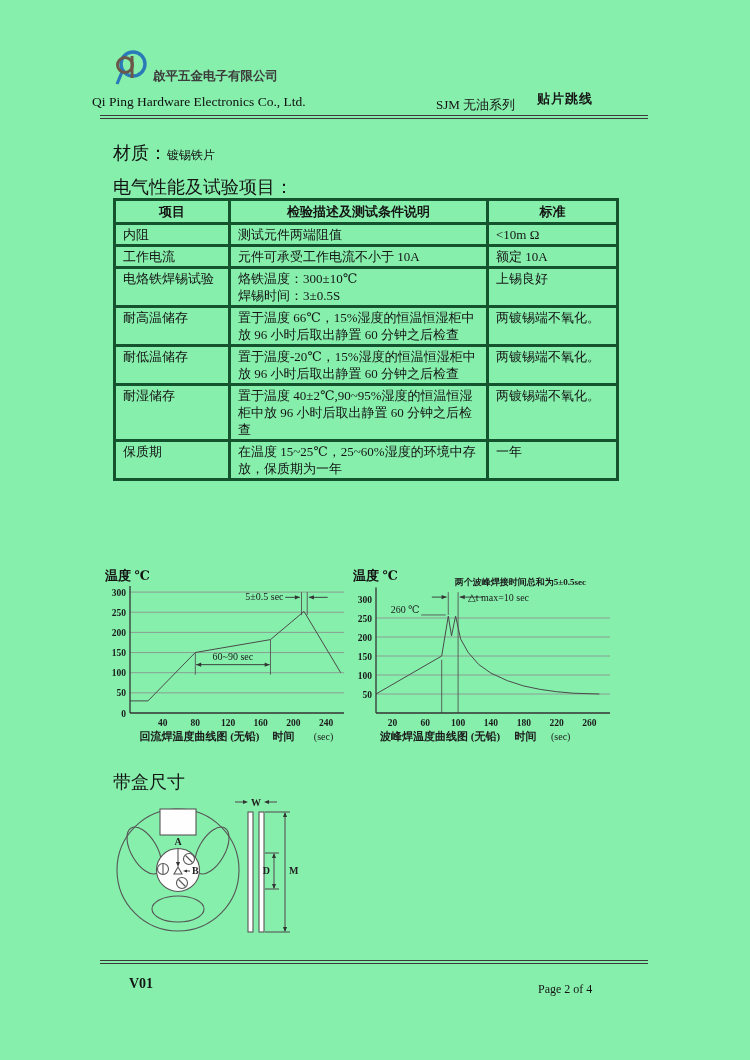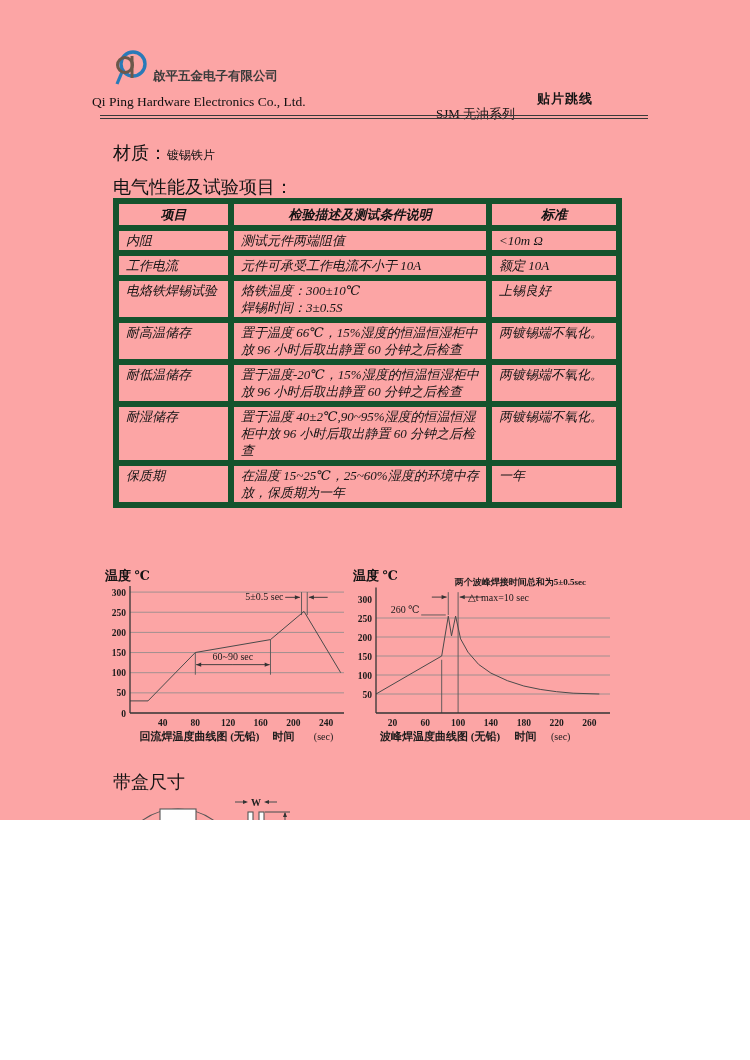--- a/index.html
+++ b/index.html
@@ -1,27 +1,27 @@
 <!DOCTYPE html>
 <html style="--logo-blue: #2a7ab8; --logo-brown: #6b584a; --ink: #141414; --chart-line: #4a4a4a;"><head>
 <meta charset="utf-8">
 <style>
   html,body{margin:0;padding:0;background:#ffffff;}
-  .page{position:relative;width:750px;height:820px;background:#fca5a5;overflow:hidden;
+  .page{position:relative;width:750px;height:1060px;background:#86efac;overflow:hidden;
         font-family:"Liberation Serif","DejaVu Serif",serif;color:#141414;}
   .abs{position:absolute;}
   .rule{height:2px;border-top:1px solid #3a3a3a;border-bottom:1px solid #3a3a3a;}
   .company-cn{font-size:12.5px;font-weight:600;color:#3c3c3c;font-family:"Liberation Sans","DejaVu Sans",sans-serif;}
   .company-en{font-size:13.5px;color:#101010;}
-  .series{font-size:13px;margin-top:9px;}
+  .series{font-size:13px;}
   .product{font-size:13px;font-weight:bold;letter-spacing:1px;}
   .material-label,.section-title{font-size:18px;font-weight:normal;}
   .material-value{font-size:12px;}
   table.spec{border-collapse:collapse;width:503px;table-layout:fixed;font-size:13px;}
-  .spec th,.spec td{border:6px solid #14532d;padding:1px 7px;vertical-align:top;line-height:17px;text-align:left;font-style:italic;}
+  .spec th,.spec td{border:3px solid #14532d;padding:1px 7px;vertical-align:top;line-height:17px;text-align:left;}
   .spec th{text-align:center;font-weight:bold;padding:2px 4px;}
   .small-note{font-size:10px;line-height:15px;}
   .chart-ylabel{font-size:13px;font-weight:bold;}
   .version{font-size:14px;font-weight:bold;}
   .pagenum{font-size:12px;}
   svg text{font-family:"Liberation Serif","DejaVu Serif",serif;}
 </style>
 </head>
 <body>
 

